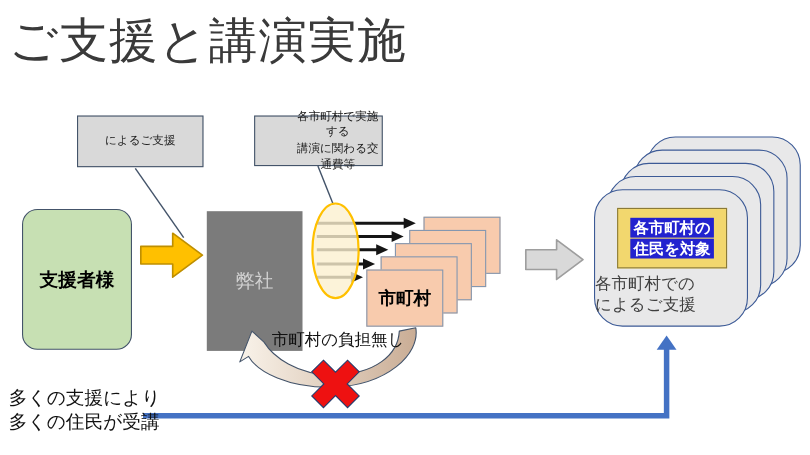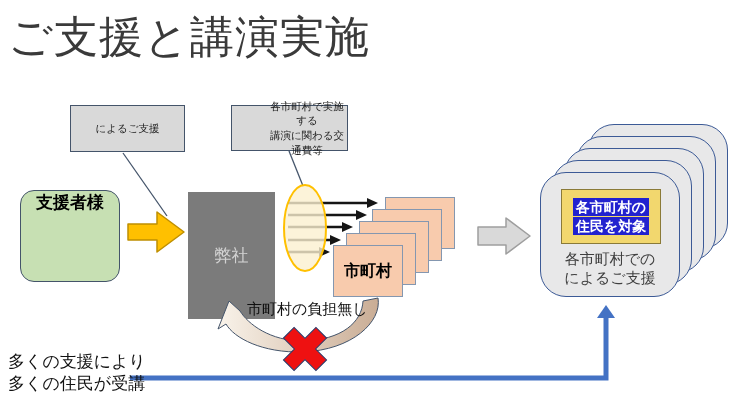--- a/index.html
+++ b/index.html
@@ -8,23 +8,23 @@
 
   .title { position:absolute; left:8px; top:8px; font-size:44px; font-weight:300;
            color:#3a3a3a; letter-spacing:1px; font-family:"Liberation Sans", sans-serif; }
 
   .callout { position:absolute; background:#d9d9d9; border:1.5px solid #44546a;
              display:flex; flex-direction:column; justify-content:center;
              text-align:center; font-size:10.5px; line-height:1.4; color:#1a1a1a; }
   .callout1 { left:70px; top:105px; width:115px; height:47px; }
   .callout2 { left:231px; top:105px; width:117px; height:46px;padding-left:35px; }
 
-  .green-box { position:absolute; left:20px; top:190px; width:100px; height:92px;
+  .green-box { position:absolute; left:20px; top:190px; width:100px; height:128px;
                background:#c7e0b3; border:1.5px solid #44546a; border-radius:14px;
-               display:flex; justify-content:center;
+               display:flex; align-items:center; justify-content:center;
                font-weight:bold; font-size:17px; color:#000; }
 
   .gray-box { position:absolute; left:188px; top:192px; width:87px; height:127px;
               background:#7b7b7b; display:flex; align-items:center; justify-content:center;
               font-size:17px; color:#d2d2d2; }
 
   .peach { position:absolute; width:70px; height:52px; background:#f8cbad; border:1px solid #8497b0; }
   .p5 { left:385px; top:197px; } .p4 { left:372px; top:209px; } .p3 { left:359px; top:221px; }
   .p2 { left:346px; top:233px; }
   .p1 { left:333px; top:245px; display:flex; align-items:center; justify-content:center;
@@ -33,21 +33,21 @@
   .card { position:absolute; width:140px; height:125px; background:#e8e8e9;
           border:1.5px solid #3c5a96; border-radius:26px; }
   .c5 { left:588px; top:124px; } .c4 { left:576px; top:136px; } .c3 { left:564px; top:148px; }
   .c2 { left:552px; top:160px; } .c1 { left:540px; top:172px; }
 
   .yellow-box { position:absolute; left:20px; top:16px; width:100px; height:55px;
                 background:#f2d76e; border:1px solid #8a7a38;
                 display:flex; flex-direction:column; align-items:center; justify-content:center; gap:1px; }
   .hl { background:#2222cf; color:#ffffff; font-weight:bold; font-size:14px;
         line-height:18px; padding:0 3px; }
-  .card-caption { position:absolute; left:0; top:76px; width:100%; text-align:center;
+  .card-caption { position:absolute; left:0; top:76px; width:100%; text-align:left;
                   font-size:15px; line-height:19px; color:#3f3f3f; }
 
   .svg-layer { position:absolute; left:0; top:0; z-index:5; pointer-events:none; }
 
   .no-burden { position:absolute; left:247px; top:300px; font-size:15px; color:#111; z-index:6; white-space:nowrap; }
 
   .bottom-note { position:absolute; left:8px; top:351px; font-size:17px; line-height:22px;
                  color:#111; z-index:6; white-space:nowrap; }
   .bottom-note .l1 { }
 </style>

